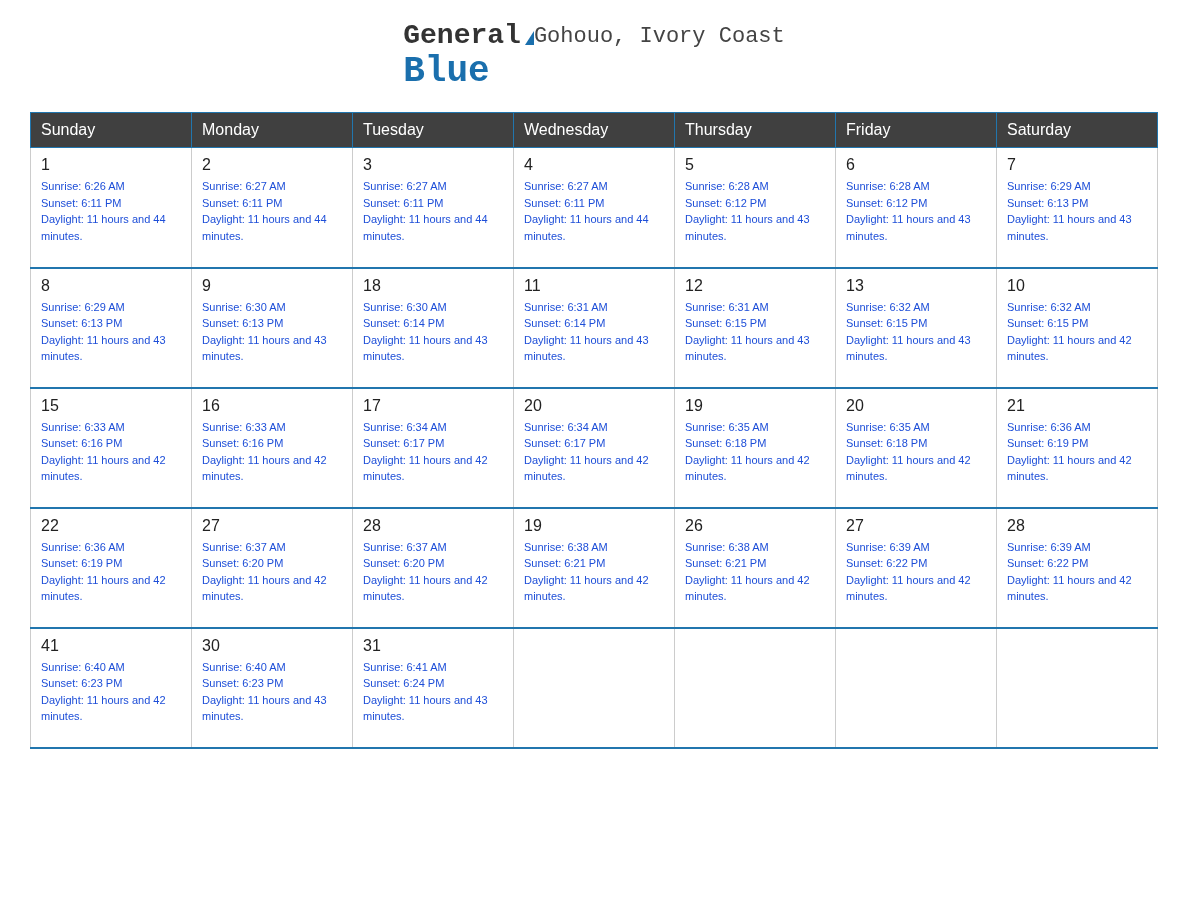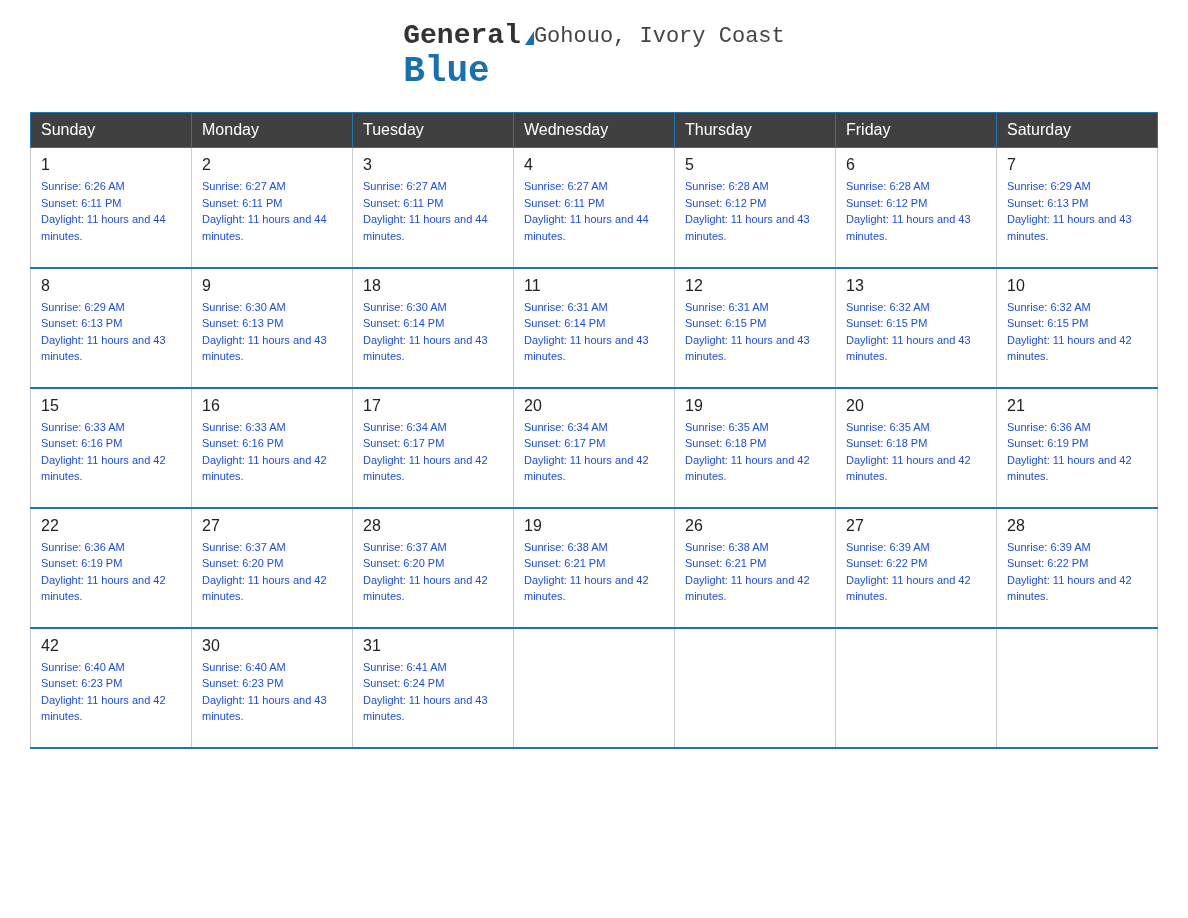--- a/index.html
+++ b/index.html
@@ -228,21 +228,21 @@
           <div class="day-number">27</div>
           <div class="day-info">Sunrise: 6:39 AM<br>Sunset: 6:22 PM<br>Daylight: 11 hours and 42 minutes.</div>
         </td>
         <td>
           <div class="day-number">28</div>
           <div class="day-info">Sunrise: 6:39 AM<br>Sunset: 6:22 PM<br>Daylight: 11 hours and 42 minutes.</div>
         </td>
       </tr>
       <tr>
         <td>
-          <div class="day-number">42</div>
+          <div class="day-number">41</div>
           <div class="day-info">Sunrise: 6:40 AM<br>Sunset: 6:23 PM<br>Daylight: 11 hours and 42 minutes.</div>
         </td>
         <td>
           <div class="day-number">30</div>
           <div class="day-info">Sunrise: 6:40 AM<br>Sunset: 6:23 PM<br>Daylight: 11 hours and 43 minutes.</div>
         </td>
         <td>
           <div class="day-number">31</div>
           <div class="day-info">Sunrise: 6:41 AM<br>Sunset: 6:24 PM<br>Daylight: 11 hours and 43 minutes.</div>
         </td>

